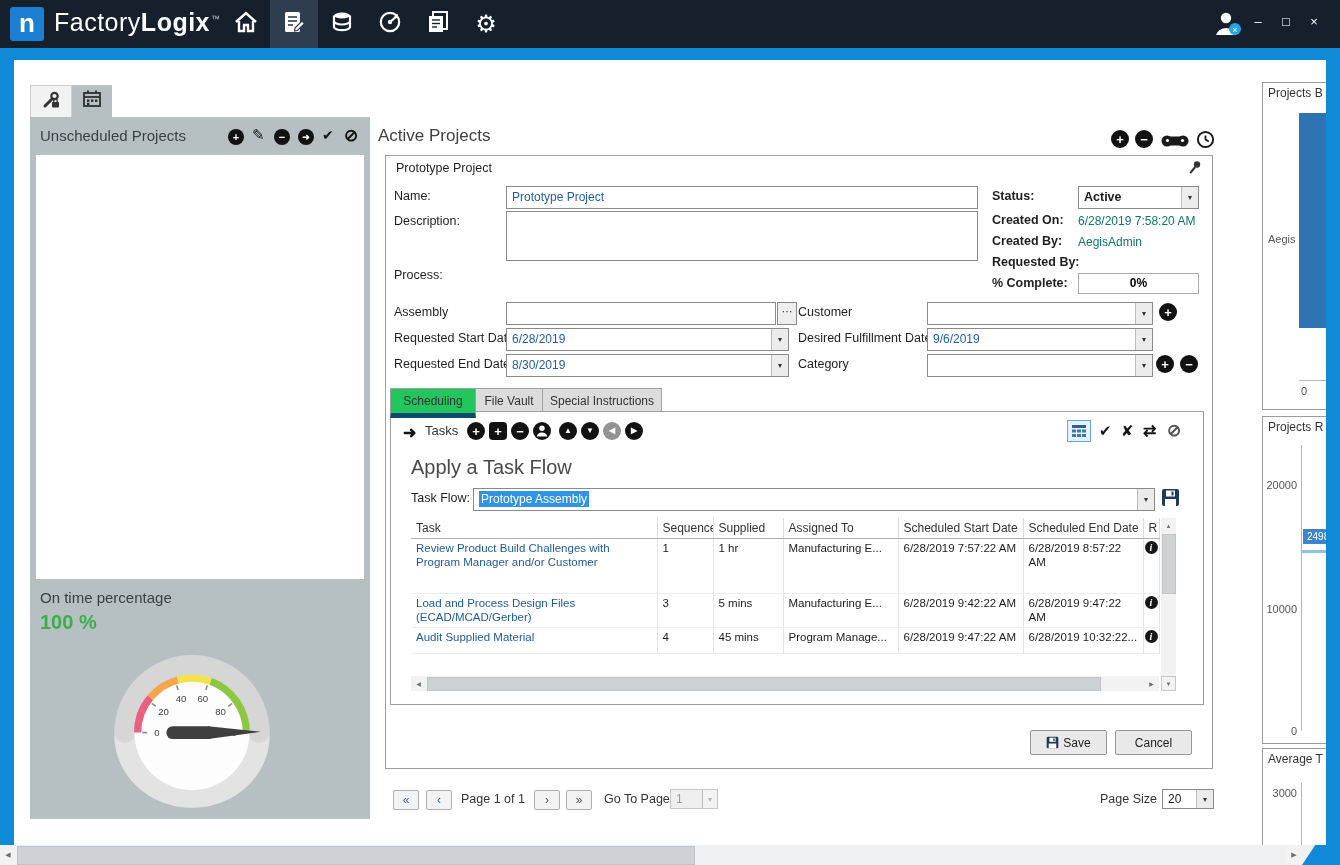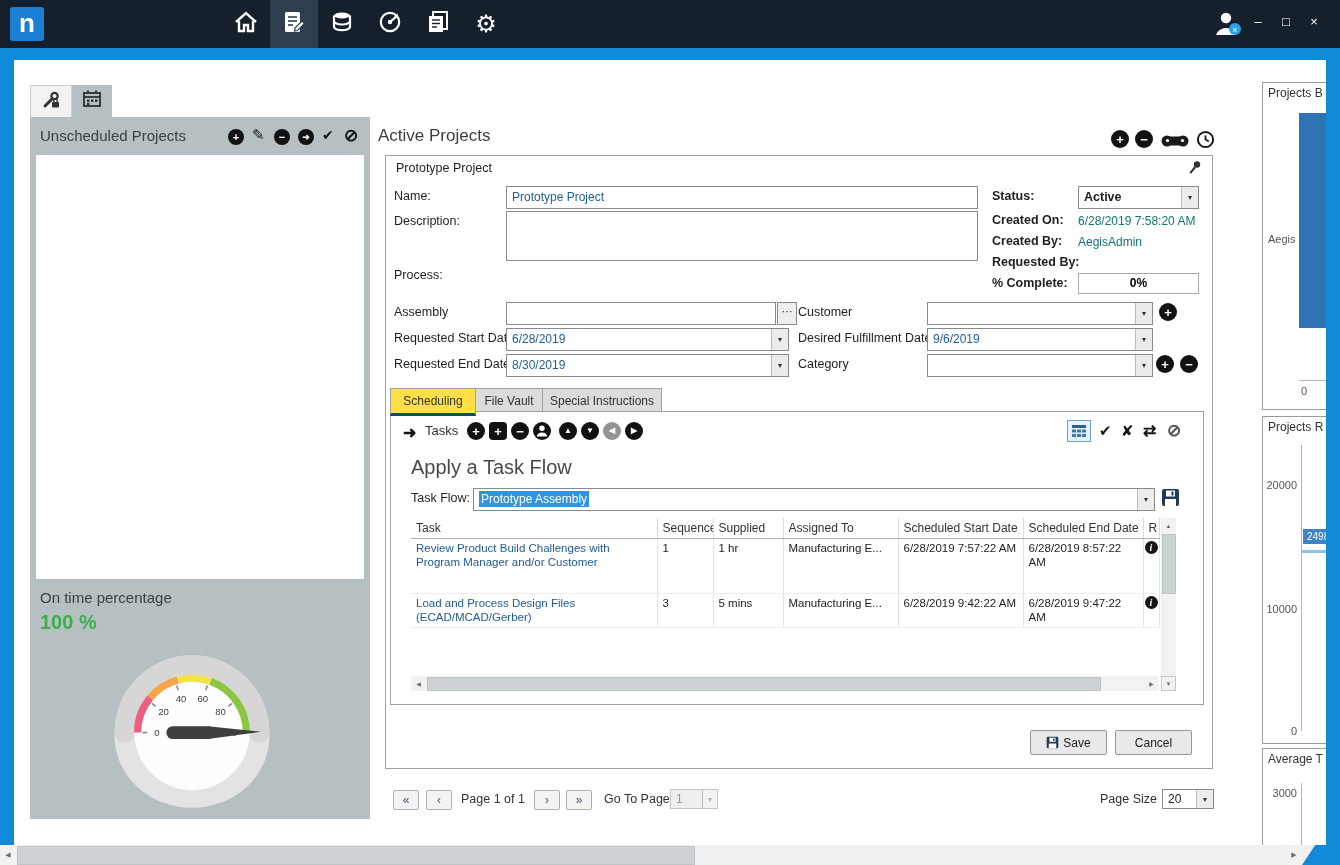--- a/index.html
+++ b/index.html
@@ -36,21 +36,21 @@
   .lbl{position:absolute;font-size:12.5px;color:#1f1f1f;white-space:nowrap}
   .blbl{font-weight:bold}
   .val{position:absolute;font-size:12px;color:#0f766e;white-space:nowrap}
   .input{position:absolute;background:#fff;border:1px solid #8a8a8a}
   .input .tx{position:absolute;left:5px;top:3px;font-size:12px;color:#1d5d9e;white-space:nowrap}
   .input .tx.dk{color:#1c1c1c;font-weight:bold;font-size:12.5px}
   .combo-btn{position:absolute;top:0;right:0;width:16px;height:100%;background:#ececec;border-left:1px solid #bdbdbd;display:flex;align-items:center;justify-content:center;font-size:8px;color:#333}
   .dotbtn{position:absolute;background:#eee;border:1px solid #8a8a8a;font-size:11px;color:#333;text-align:center;line-height:17px}
   
   .ptab{position:absolute;top:232px;height:24px;font-size:12px;color:#333;display:flex;align-items:center;justify-content:center;border:1px solid #a0a0a0}
-  #tab-sched{left:4px;width:84px;background:#fde047;border-bottom:3px solid #0c4a6e;z-index:3}
+  #tab-sched{left:4px;width:84px;background:#22c55e;border-bottom:5px solid #0c4a6e;z-index:3}
   #tab-vault{left:88px;width:68px;background:#dcdcdc}
   #tab-special{left:156px;width:118px;background:#dcdcdc}
   #tab-content{position:absolute;left:4px;top:255px;width:812px;height:292px;border:1px solid #a0a0a0;background:#fff;z-index:2}
   #apply-heading{position:absolute;left:20px;top:44px;font-size:20px;color:#4a4a4a}
   
   #table-wrap{position:absolute;left:20px;top:106px;width:748px}
   #task-table{border-collapse:collapse;table-layout:fixed;width:748px;font-size:11.5px;color:#1c1c1c}
   #task-table th{font-weight:normal;text-align:left;padding:3px 5px;border-bottom:1px solid #b2b2b2;border-right:1px solid #dcdcdc;color:#333;font-size:12px;white-space:nowrap;overflow:hidden;background:#fff}
   #task-table td{padding:2px 5px;border-right:1px solid #e4e4e4;border-bottom:1px solid #ededed;vertical-align:top;overflow:hidden;line-height:14px}
   #task-table td.task{color:#1f5a96}
@@ -73,20 +73,21 @@
   #hscroll-main{position:absolute;left:0;bottom:0;width:1340px;height:20px;background:#eef0f1}
   #blue-corner{position:absolute;right:0;bottom:0;width:38px;height:20px;background:#1089d6;clip-path:polygon(35% 0,100% 0,100% 100%,0 100%)}
 </style>
 </head>
 <body>
 
 <div id="app">
 
   <div id="topbar">
     <div id="logo">n</div>
+    <div id="brand"><span>Factory</span><span class="b">Logix</span><sup>™</sup></div>
 
     <div id="nav">
       <div class="navtile">
         <span>
           <svg width="26" height="26" viewBox="0 0 26 26">
               <path d="M3 13 L13 4 L23 13" stroke="#fff" stroke-width="2.4" fill="none"></path>
               <path d="M6 12 V22 H11 V16 H15 V22 H20 V12" stroke="#fff" stroke-width="2.4" fill="none"></path>
             </svg>
         </span>
       </div>
@@ -401,20 +402,31 @@
               <td class="task">Load and Process Design Files (ECAD/MCAD/Gerber)</td>
               <td>3</td>
               <td>5 mins</td>
               <td>Manufacturing E...</td>
               <td>6/28/2019 9:42:22 AM</td>
               <td>6/28/2019 9:47:22 AM</td>
               <td style="padding:2px 1px">
                     <span class="icell">i</span>
                   </td>
             </tr>
+            <tr style="height:26px">
+              <td class="task">Audit Supplied Material</td>
+              <td>4</td>
+              <td>45 mins</td>
+              <td>Program Manage...</td>
+              <td>6/28/2019 9:47:22 AM</td>
+              <td>6/28/2019 10:32:22...</td>
+              <td style="padding:2px 1px">
+                    <span class="icell">i</span>
+                  </td>
+            </tr>
           </tbody>
             </table>
         </div>
 
         <div class="sb" style="position:absolute;left:20px;top:264px;width:748px;height:15px">
           <span class="sbtn" style="left:0;top:0;width:15px;height:15px">◀</span>
           <span class="thumb" style="left:16px;top:1px;width:672px;height:12px"></span>
           <span class="sbtn" style="right:0;top:0;width:15px;height:15px">▶</span>
         </div>
 

